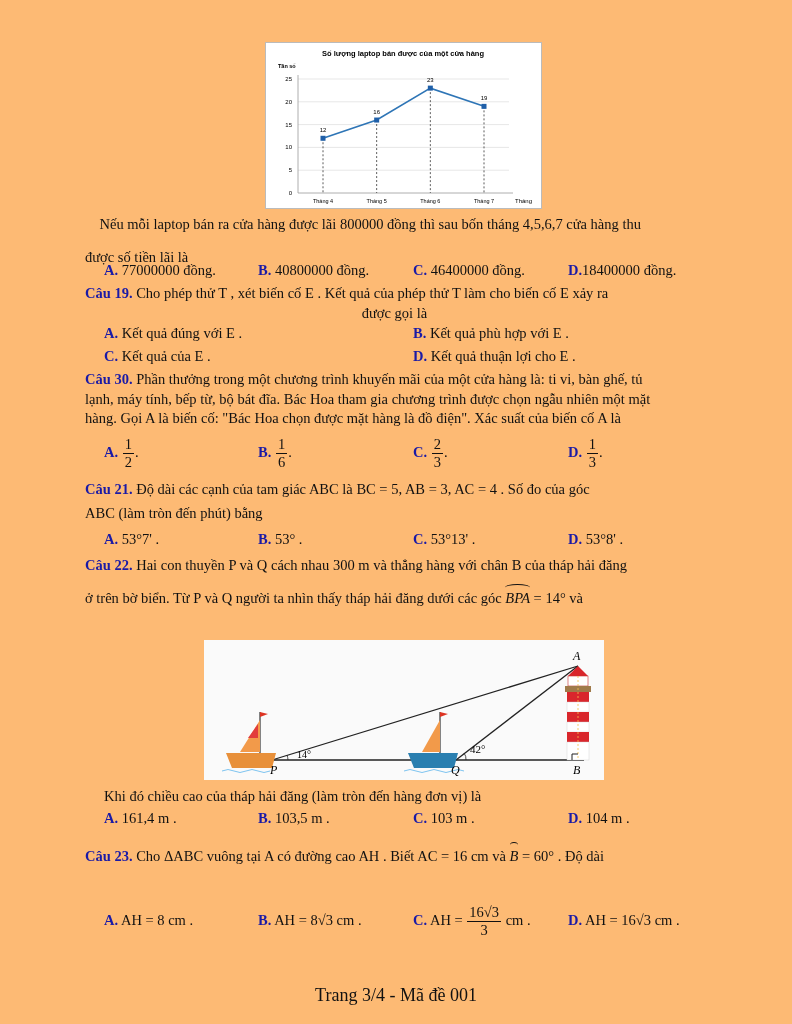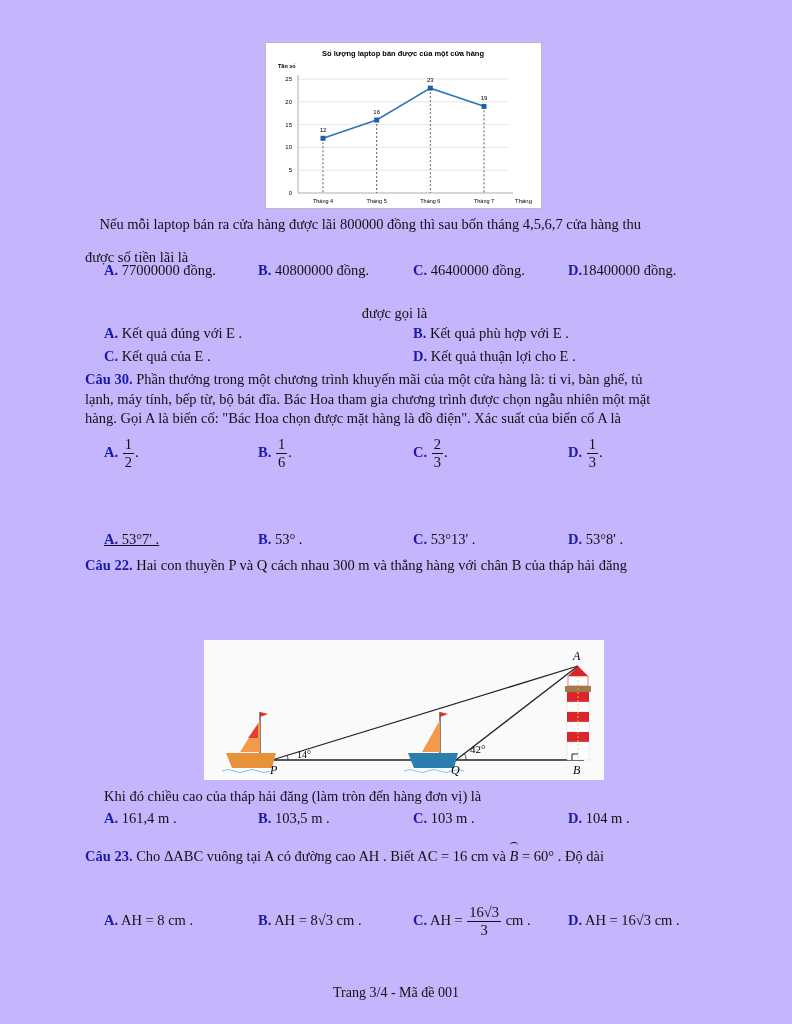--- a/index.html
+++ b/index.html
@@ -1,28 +1,28 @@
 <!DOCTYPE html>
 <html><head>
 <meta charset="utf-8">
 <style>
   body { margin:0; background:#fff; }
-  .page { position:relative; width:792px; height:1024px; background:#c4b5fd; font-family:"Liberation Serif", serif; font-size:14.5px; color:#111; }
+  .page { position:relative; width:792px; height:1024px; background:#fdba74; font-family:"Liberation Serif", serif; font-size:14.5px; color:#111; }
   .abs { position:absolute; }
   .blue { color:#1a1aa6; font-weight:bold; }
   .it { font-style:italic; }
   .line { position:absolute; left:85px; right:88px; line-height:20px; white-space:nowrap; }
   .opt { position:absolute; white-space:nowrap; line-height:20px; }
   .frac { display:inline-block; vertical-align:middle; text-align:center; margin:0 1px; }
   .frac span { display:block; line-height:17px; padding:0 2px; }
   .frac .num { border-bottom:1px solid #111; }
   .chart-box { position:absolute; left:265px; top:42px; width:275px; height:165px; border:1px solid #bbb; background:#fff; }
   .arc { display:inline-block; position:relative; }
   .arc:before { content:""; position:absolute; left:0; right:0; top:-4px; height:6px; border-top:1px solid #111; border-radius:50% 50% 0 0; }
-  .footer { position:absolute; top:985px; left:0; width:792px; text-align:center; font-size:14px; }
+  .footer { position:absolute; top:985px; left:0; width:792px; text-align:center; font-size:18px; }
 </style>
 </head>
 <body>
 
 <div class="page">
 
   <div class="chart-box">
     <svg id="chart" width="275" height="165">
         <text x="137" y="13" text-anchor="middle" font-size="7.5" font-weight="bold" font-family="Liberation Sans, sans-serif">Số lượng laptop bán được của một cửa hàng</text>
         <text x="12" y="25" font-size="5.5" font-weight="bold" font-family="Liberation Sans, sans-serif">Tần số</text>
@@ -62,40 +62,44 @@
 
   <div class="line" style="top:214px;">
     &nbsp;&nbsp;&nbsp;&nbsp;<span>Nếu mỗi laptop bán ra cửa hàng được lãi </span><span>800000</span><span> đồng thì sau bốn tháng </span><span>4,5,6,7</span><span> cửa hàng thu</span>
   </div>
   <div class="line" style="top:247px;">được số tiền lãi là</div>
   <div class="opt" style="left:104px; top:260px;"><span class="blue">A.</span> <span>77000000 đồng.</span></div>
   <div class="opt" style="left:258px; top:260px;"><span class="blue">B.</span> <span>40800000 đồng.</span></div>
   <div class="opt" style="left:413px; top:260px;"><span class="blue">C.</span> <span>46400000 đồng.</span></div>
   <div class="opt" style="left:568px; top:260px;"><span class="blue">D.</span><span>18400000 đồng.</span></div>
 
+  <div class="line" style="top:283px;"><span class="blue">Câu 19.</span><span> Cho phép thử T , xét biến cố E . Kết quả của phép thử T  làm cho biến cố E  xảy ra</span></div>
   <div class="line" style="top:303px;text-align:center;">được gọi là</div>
   <div class="opt" style="left:104px; top:323px;"><span class="blue">A.</span> <span>Kết quả đúng với E .</span></div>
   <div class="opt" style="left:413px; top:323px;"><span class="blue">B.</span> <span>Kết quả phù hợp với E .</span></div>
   <div class="opt" style="left:104px; top:346px;"><span class="blue">C.</span> <span>Kết quả của  E .</span></div>
   <div class="opt" style="left:413px; top:346px;"><span class="blue">D.</span> <span>Kết quả thuận lợi cho  E .</span></div>
 
   <div class="line" style="top:369px;"><span class="blue">Câu 30.</span><span> Phần thưởng trong một chương trình khuyến mãi của một cửa hàng là: ti vi, bàn ghế, tủ</span></div>
   <div class="line" style="top:408px;">hàng. Gọi A là biến cố: "Bác Hoa chọn được mặt hàng là đồ điện". Xác suất của biến cố A là</div>
   <div class="line" style="top:389px;">lạnh, máy tính, bếp từ, bộ bát đĩa. Bác Hoa tham gia chương trình được chọn ngẫu nhiên một mặt</div>
   <div class="opt" style="left:104px; top:436px;"><span class="blue">A.</span> <span class="frac"><span class="num">1</span><span>2</span></span>.</div>
   <div class="opt" style="left:258px; top:436px;"><span class="blue">B.</span> <span class="frac"><span class="num">1</span><span>6</span></span>.</div>
   <div class="opt" style="left:413px; top:436px;"><span class="blue">C.</span> <span class="frac"><span class="num">2</span><span>3</span></span>.</div>
   <div class="opt" style="left:568px; top:436px;"><span class="blue">D.</span> <span class="frac"><span class="num">1</span><span>3</span></span>.</div>
 
-  <div class="opt" style="left:104px; top:529px;text-decoration:underline;"><span class="blue">A.</span> <span>53°7' .</span></div>
+  <div class="line" style="top:479px;"><span class="blue">Câu 21.</span><span> Độ dài các cạnh của tam giác ABC là BC = 5, AB = 3, AC = 4 . Số đo của góc</span></div>
+  <div class="line" style="top:503px;">ABC (làm tròn đến phút) bằng</div>
+  <div class="opt" style="left:104px; top:529px;"><span class="blue">A.</span> <span>53°7' .</span></div>
   <div class="opt" style="left:258px; top:529px;"><span class="blue">B.</span> <span>53° .</span></div>
   <div class="opt" style="left:413px; top:529px;"><span class="blue">C.</span> <span>53°13' .</span></div>
   <div class="opt" style="left:568px; top:529px;"><span class="blue">D.</span> <span>53°8' .</span></div>
 
   <div class="line" style="top:555px;"><span class="blue">Câu 22.</span><span> Hai con thuyền P  và Q cách nhau 300 m  và thẳng hàng với chân B  của tháp hải đăng</span></div>
+  <div class="line" style="top:588px;"><span>ở trên bờ biển. Từ P  và Q người ta nhìn thấy tháp hải đăng dưới các góc </span><span class="arc it">BPA</span><span> = 14°  và</span></div>
 
   <svg class="abs" style="left:204px; top:640px;" width="400" height="140">
     <rect x="0" y="0" width="400" height="140" fill="#fafafa"></rect>
 
     <line x1="68" y1="120" x2="380" y2="120" stroke="#222" stroke-width="1.3"></line>
     <line x1="68" y1="120" x2="374" y2="26" stroke="#222" stroke-width="1.3"></line>
     <line x1="252" y1="120" x2="374" y2="26" stroke="#222" stroke-width="1.3"></line>
 
     <g>
       <polygon points="364,36 384,36 374,26" fill="#d9262c"></polygon>

